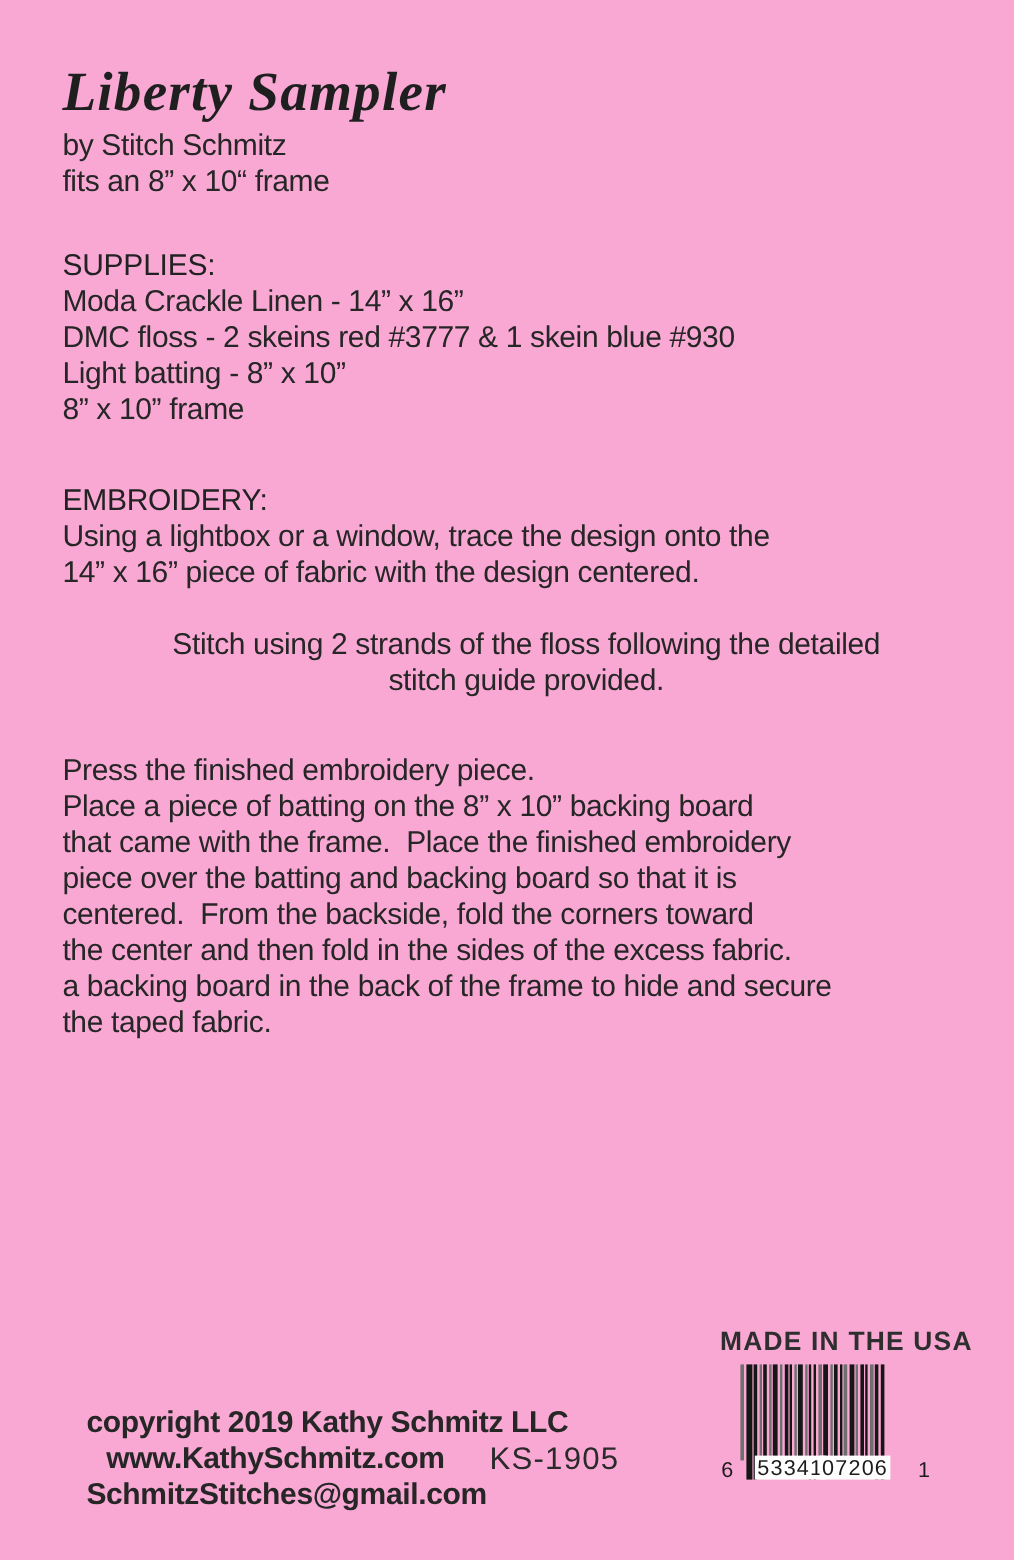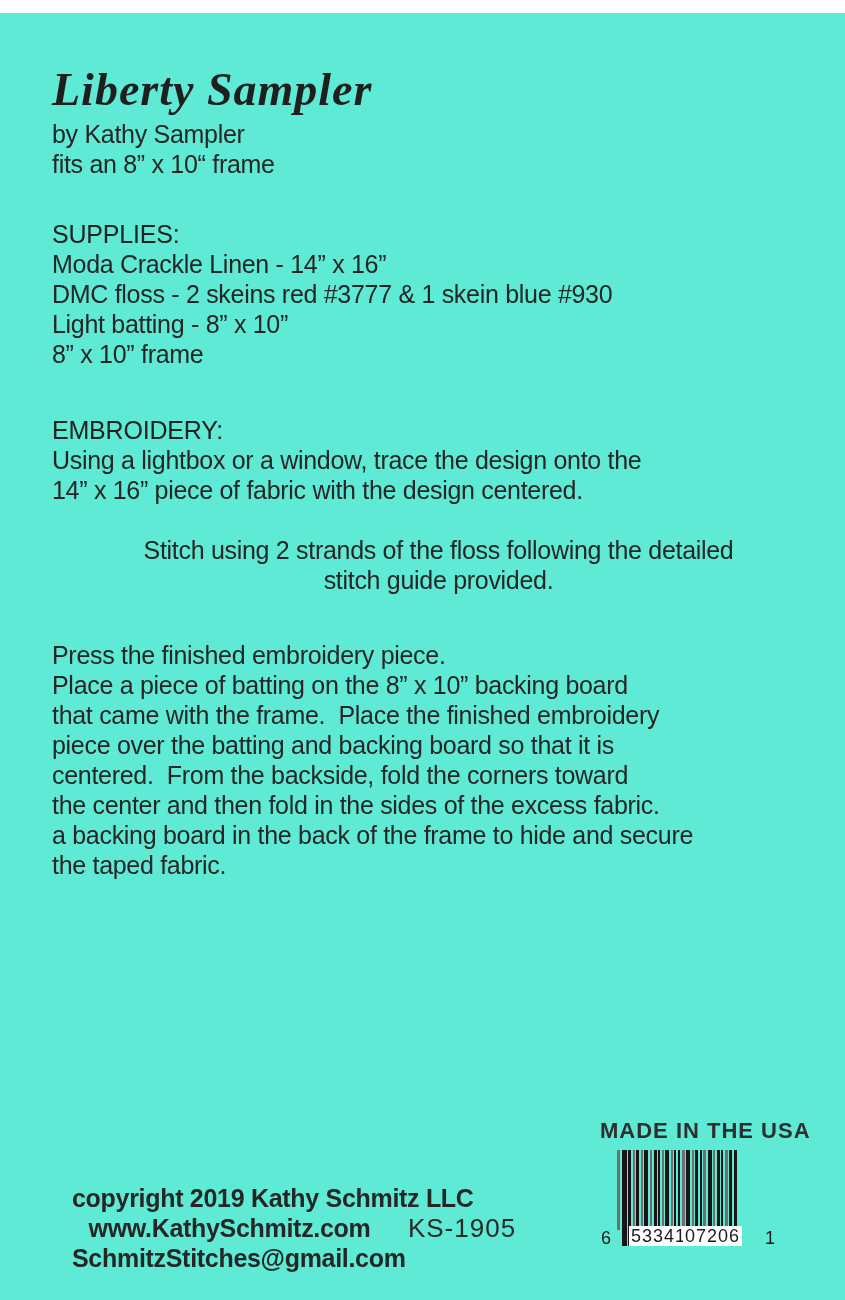--- a/index.html
+++ b/index.html
@@ -11,22 +11,21 @@
     width: 845px;
     height: 1300px;
     position: relative;
     font-family: "Liberation Sans", sans-serif;
     color: #262626;
     overflow: hidden;
   }
   .page {
     position: absolute;
     inset: 0;
-    background: #5eead4;
-    margin-top: 13px;
+    background: #f9a8d4;
   }
   .main-text {
     position: absolute;
     left: 52px;
     top: 52px;
     right: 20px;
   }
   .doc-title {
     font-family: "Liberation Serif", serif;
     font-style: italic;
@@ -125,21 +124,21 @@
 </style>
 </head>
 <body>
 
 <div class="page">
 
   <div class="main-text">
 
     <div class="doc-title">Liberty Sampler</div>
 
-    <div class="tline">by Kathy Sampler</div>
+    <div class="tline">by Stitch Schmitz</div>
 
     <div class="tline">fits an 8” x 10“ frame</div>
 
     <div class="block-supplies">
       <div class="section-heading">SUPPLIES:</div>
       <div>
           <div class="tline">Moda Crackle Linen - 14” x 16”</div>
           <div class="tline">DMC floss - 2 skeins red #3777 &amp; 1 skein blue #930</div>
           <div class="tline">Light batting - 8” x 10”</div>
           <div class="tline">8” x 10” frame</div>

